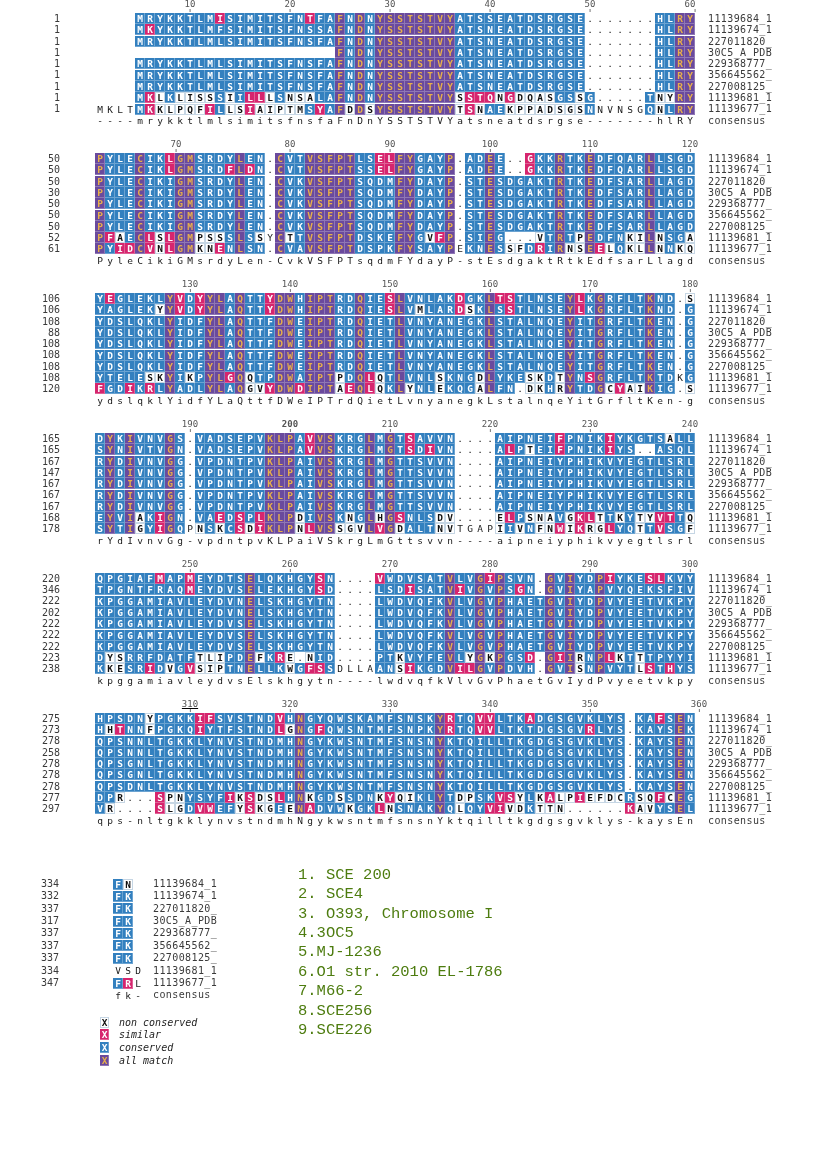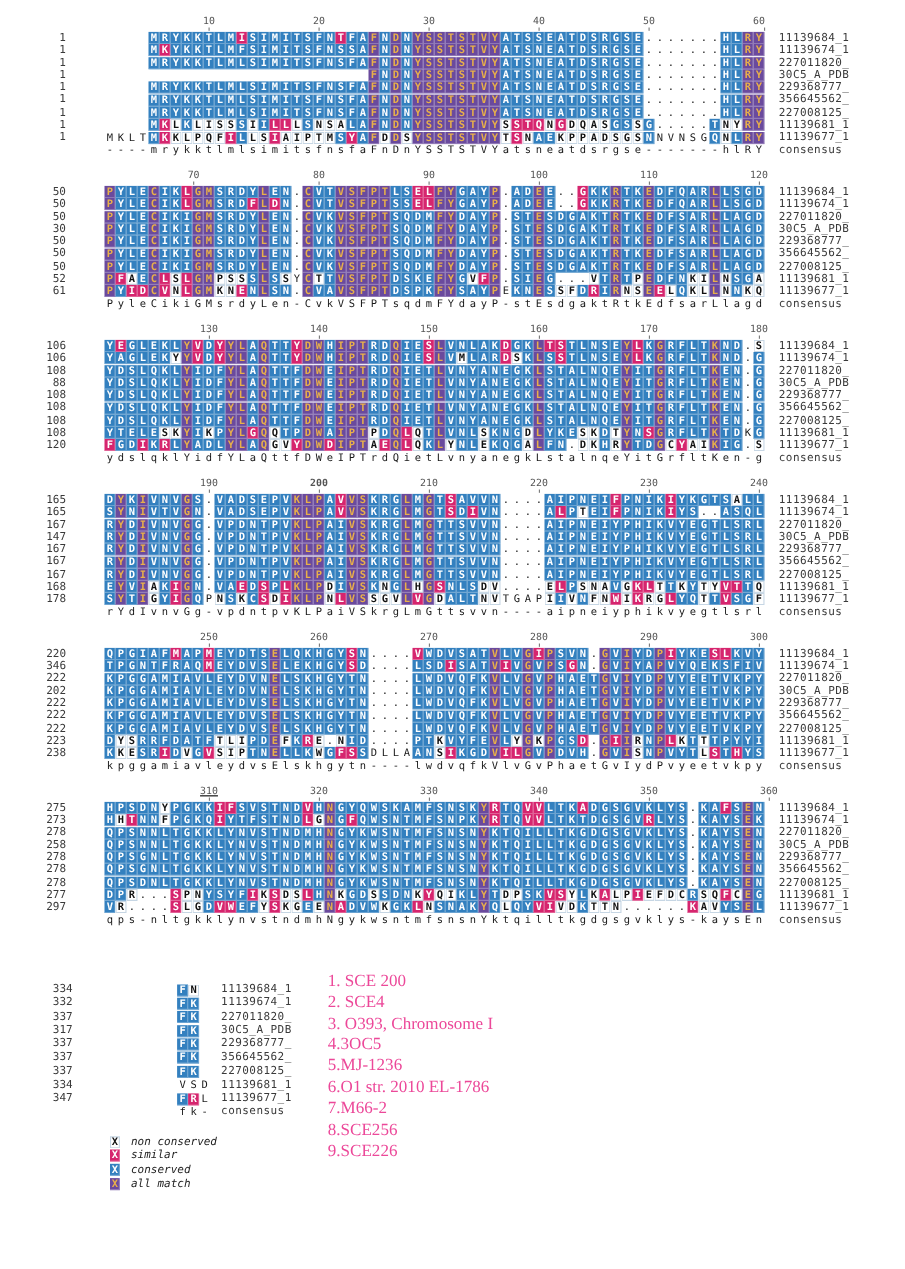--- a/index.html
+++ b/index.html
@@ -1,45 +1,45 @@
 <!DOCTYPE html>
 <html><head>
 <meta charset="utf-8">
 <style>
   html,body{margin:0;padding:0;background:#fff;}
   body{width:823px;height:1154px;overflow:hidden;font-family:"DejaVu Sans Mono",monospace;
        --cons:#3380bf; --sim:#d6256e; --ambg:#6a4a9d; --amfg:#e8b04a;}
   #figure{position:relative;width:823px;height:1154px;}
-  #alignment{padding-top:16px;}
+  #alignment{padding-top:0;}
   .block{margin-bottom:14px;}
   .ruler{position:relative;height:13px;margin-left:95px;width:600px;}
   .mark{position:absolute;top:0;transform:translateX(-50%);display:flex;flex-direction:column;align-items:center;}
   .mnum{font-size:9px;line-height:9px;color:#555;}
   .tick{width:1px;height:3px;background:#777;margin-top:0px;}
   .row{display:flex;height:11.3px;line-height:11.3px;align-items:center;}
   .num{width:60px;text-align:right;font-size:10px;color:#3a3a3a;flex:none;}
   .seqwrap{margin-left:35px;display:flex;flex:none;}
   .cell{width:10px;height:11px;line-height:11px;text-align:center;font-size:9.5px;flex:none;box-sizing:border-box;}
   .c-cons{background:var(--cons);color:#fff;font-weight:bold;box-shadow:inset -1px -1px 0 rgba(255,255,255,.28);}
   .c-all{background:var(--ambg);color:var(--amfg);font-weight:bold;box-shadow:inset -1px -1px 0 rgba(255,255,255,.25);}
   .c-sim{background:var(--sim);color:#fff;font-weight:bold;box-shadow:inset -1px -1px 0 rgba(255,255,255,.28);}
   .c-non{background:#fff;color:#111;font-weight:bold;box-shadow:inset 0 0 0 1px #c6d6e4;}
   .c-plain{color:#1a1a1a;}
   .id{margin-left:13px;font-size:10px;color:#3a3a3a;letter-spacing:.4px;flex:none;}
   #bottom{position:relative;margin-top:52px;height:300px;}
   .frow{display:flex;height:12.4px;line-height:12.4px;align-items:center;}
-  .fnum{width:100px;text-align:left;font-size:10px;color:#3a3a3a;flex:none;padding-left:48px;}
+  .fnum{width:100px;text-align:center;font-size:10px;color:#3a3a3a;flex:none;}
   .fseq{margin-left:13px;display:flex;width:30px;flex:none;}
   .fid{margin-left:10px;font-size:10px;color:#3a3a3a;letter-spacing:.4px;}
   #legend{margin-top:14px;margin-left:100px;}
   .lrow{display:flex;align-items:center;height:12.8px;}
   .lbox{width:9px;height:11px;line-height:11px;text-align:center;font-size:9.5px;flex:none;}
   .llab{margin-left:10px;font-size:10px;color:#222;font-style:italic;}
-  #namelist{position:absolute;left:298px;top:-12px;font-family:Liberation Serif, serif;
-            font-size:15.5px;color:#ec4899;}
+  #namelist{position:absolute;left:298px;top:-12px;font-family:Liberation Mono, monospace;
+            font-size:15.5px;color:#4d7c0f;}
   #namelist div{line-height:19.4px;}
 </style>
 </head>
 <body style="--cons: #3380bf; --sim: #d6256e; --ambg: #6a4a9d; --amfg: #e8b04a;">
 
 <div id="figure">
   <div id="alignment">
       <div class="block">
         <div class="ruler">
           <div class="mark" style="left: 95px;">

